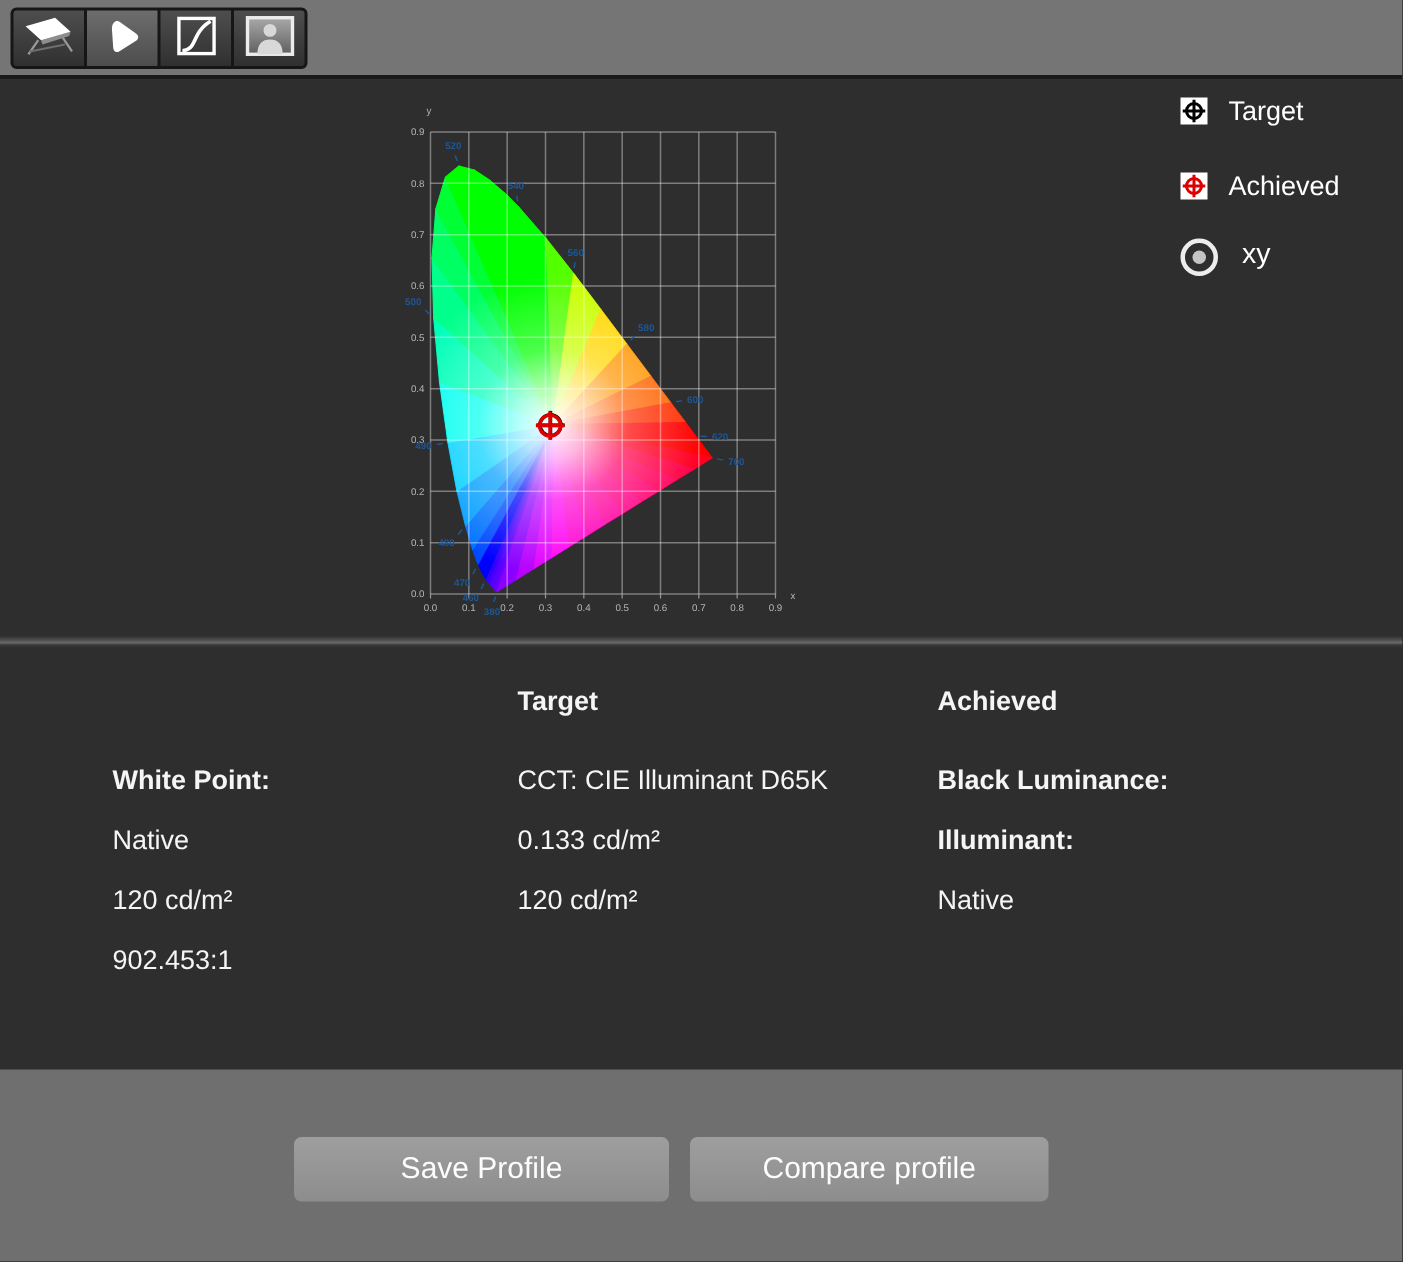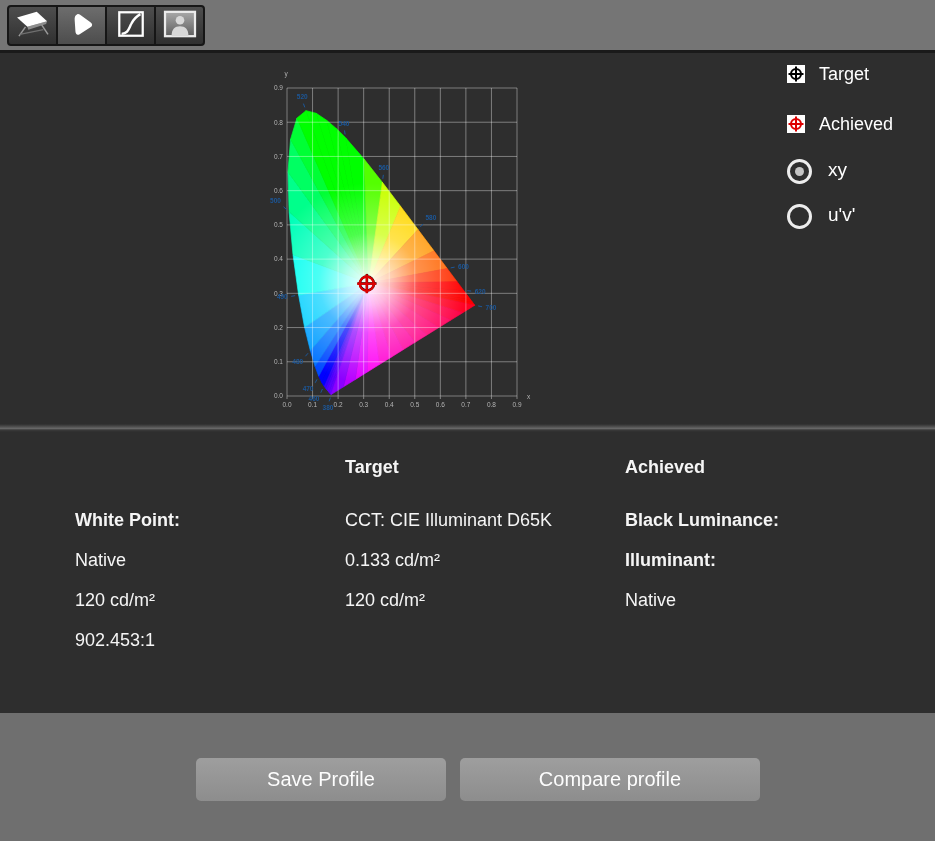--- a/index.html
+++ b/index.html
@@ -49,21 +49,21 @@
   .cellline{height:40px;line-height:40px;white-space:nowrap}
   
   .footer{height:128px;background:#6f6f6f;box-sizing:border-box;
     padding:45px 0 0 196px;display:flex;gap:14px;align-items:flex-start}
   .action-btn{
     height:43px;border:none;border-radius:5px;cursor:pointer;
     background:linear-gradient(#9e9e9e,#8d8d8d);
     color:#fdfdfd;font-size:20px;font-family:"Liberation Sans",sans-serif;
   }
   .action-btn.save{width:250px}
-  .action-btn.compare{width:300px}
+  .action-btn.compare{width:239px}
 </style>
 </head>
 <body>
 
 <div class="toolbar">
   <div class="tool-group">
     <button class="tool-btn">
       <span>
         <svg viewBox="0 0 40 32" width="38" height="30">
           <line x1="12" y1="19" x2="5" y2="29" stroke="#9a9a9a" stroke-width="1.6"></line>
@@ -286,24 +286,20 @@
         </svg>
       </span>
       <span class="legend-label">Achieved</span>
     </div>
     <div class="radio-row">
       <span class="radio checked">
           <span class="dot"></span>
         </span>
       <span class="radio-label">xy</span>
     </div>
-    <div class="radio-row">
-      <span class="radio"></span>
-      <span class="radio-label">u'v'</span>
-    </div>
   </div>
 </div>
 
 <div class="divider"></div>
 
 <div class="results">
   <div class="res-grid">
     <div class="res-head"></div>
     <div class="res-head">Target</div>
     <div class="res-head">Achieved</div>

